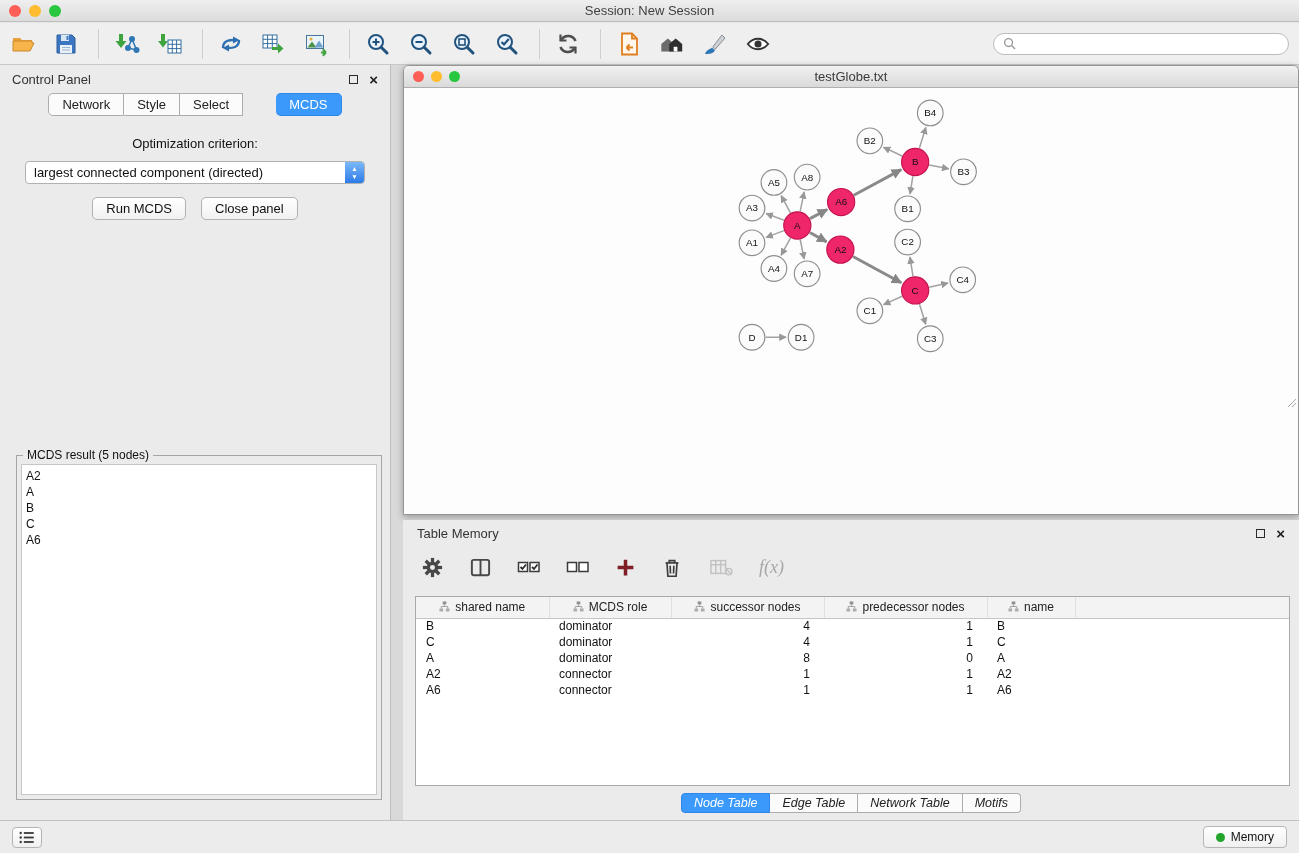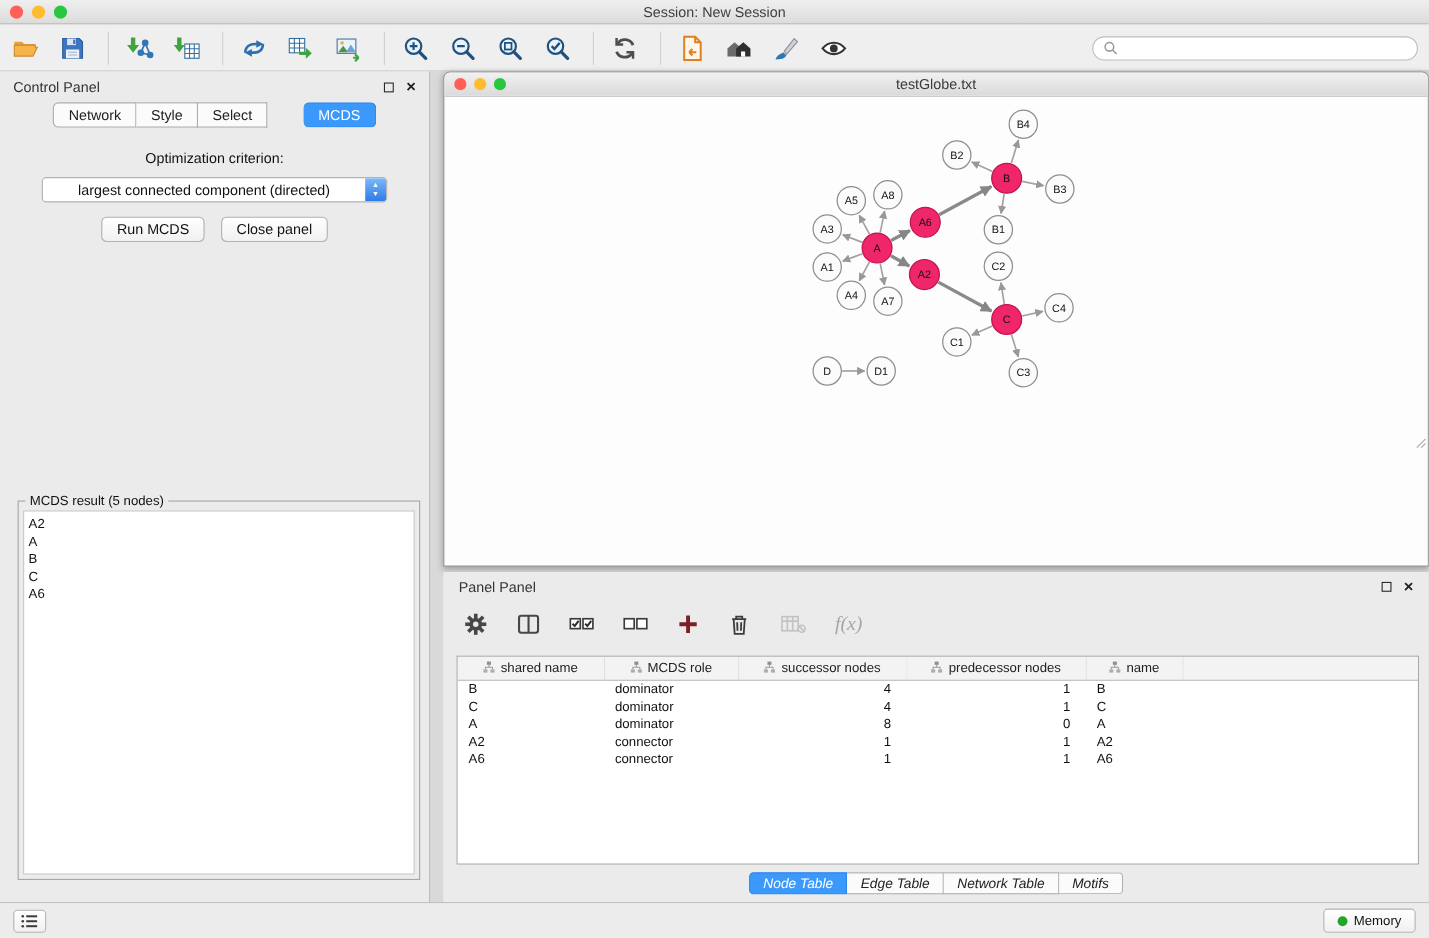--- a/index.html
+++ b/index.html
@@ -33,22 +33,22 @@
   .cp-header { height:28px; display:flex; align-items:center; padding:0 12px; font-size:13px; color:#333; }
   .panel-controls { margin-left:auto; display:flex; gap:11px; align-items:center; }
   .float-icon { width:9px; height:9px; border:1.5px solid #2A2A2A; display:inline-block; }
   .close-icon { font-size:15px; font-weight:bold; color:#1E1E1E; line-height:1; }
   .cp-tabs { display:flex; justify-content:center; }
   .cp-tab { border:1px solid #ADADAD; border-left:none; background:#FBFBFB; padding:3px 13px; font-size:13px; color:#222; cursor:default; }
   .cp-tab:first-child { border-left:1px solid #ADADAD; border-radius:5px 0 0 5px; }
   .cp-tab:last-child { border-radius:0 5px 5px 0; }
   .cp-tab.active { background:#3B99FC; color:#fff; border-color:#2E86EA; border-radius:5px;margin-left:33px; }
   .opt-label { text-align:center; margin-top:20px; font-size:13px; color:#111; }
-  .combo { width:314px; margin:10px auto 0; height:23px; background:#fff; border:1px solid #B1B1B1;
-    border-radius:4px; display:flex; align-items:center; overflow:hidden;padding-left:24px; }
+  .combo { width:340px; margin:10px auto 0; height:23px; background:#fff; border:1px solid #B1B1B1;
+    border-radius:4px; display:flex; align-items:center; overflow:hidden; }
   .combo-text { flex:1; font-size:13px; padding-left:8px; color:#111; white-space:nowrap; }
   .combo-stepper { width:19px; align-self:stretch; background:linear-gradient(#7CB9F9,#2D7BE8);
     display:flex; flex-direction:column; align-items:center; justify-content:center; color:#fff;
     font-size:6.5px; line-height:1.15; }
   .btn-row { display:flex; justify-content:center; gap:15px; margin-top:13px; }
   .mac-btn { background:linear-gradient(#FFFFFF,#F1F1F1); border:1px solid #B2B2B2; border-radius:5px;
     padding:3px 13px; font-size:13px; color:#111; font-family:inherit; }
   .result-group { position:absolute; left:16px; top:390px; width:366px; height:345px; border:1px solid #A6A6A6; }
   .result-legend { position:absolute; top:-8px; left:6px; background:#EBEBEB; padding:0 4px; font-size:12px; color:#111; }
   .result-list { position:absolute; left:4px; right:4px; top:8px; bottom:4px; background:#fff;
@@ -392,21 +392,21 @@
           </g>
       </svg>
       <svg class="resize-grip" width="12" height="12">
         <path d="M11 3 L3 11 M11 7 L7 11" stroke="#A8A8A8" fill="none"></path>
       </svg>
     </div>
   </div>
 
   <div class="table-panel">
     <div class="tp-header">
-      <span>Panel Panel</span>
+      <span>Table Memory</span>
       <span class="panel-controls">
         <span class="float-icon"></span>
         <span class="close-icon">×</span>
       </span>
     </div>
     <div class="tp-toolbar">
       <svg class="tp-icon" width="23" height="23" viewBox="0 0 24 24">
         <g fill="#474747">
           <rect x="10.3" y="2" width="3.4" height="20"></rect>
           <rect x="10.3" y="2" width="3.4" height="20" transform="rotate(45 12 12)"></rect>

